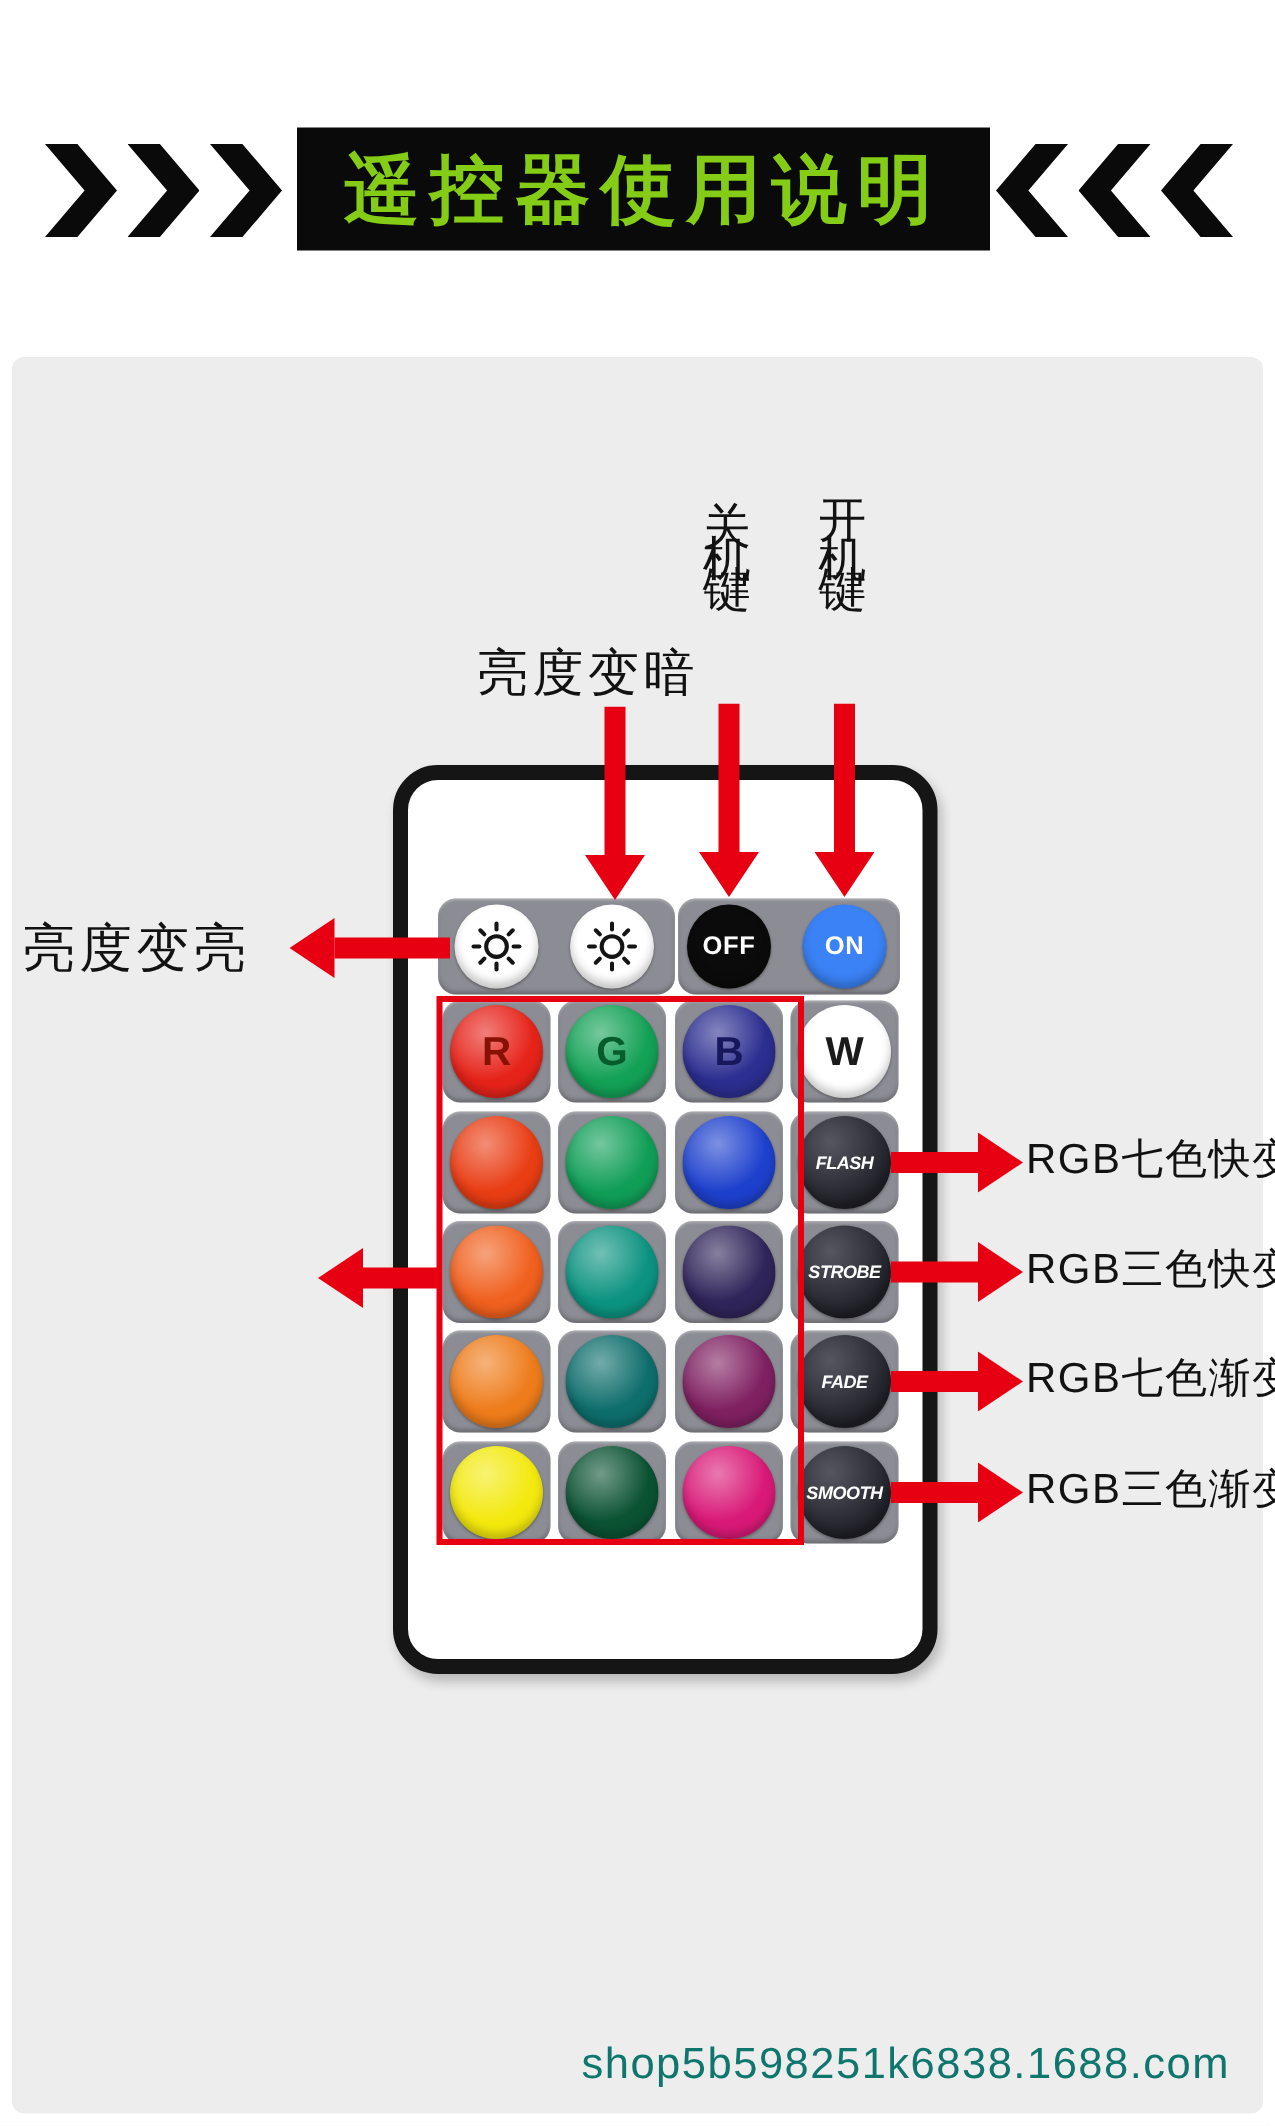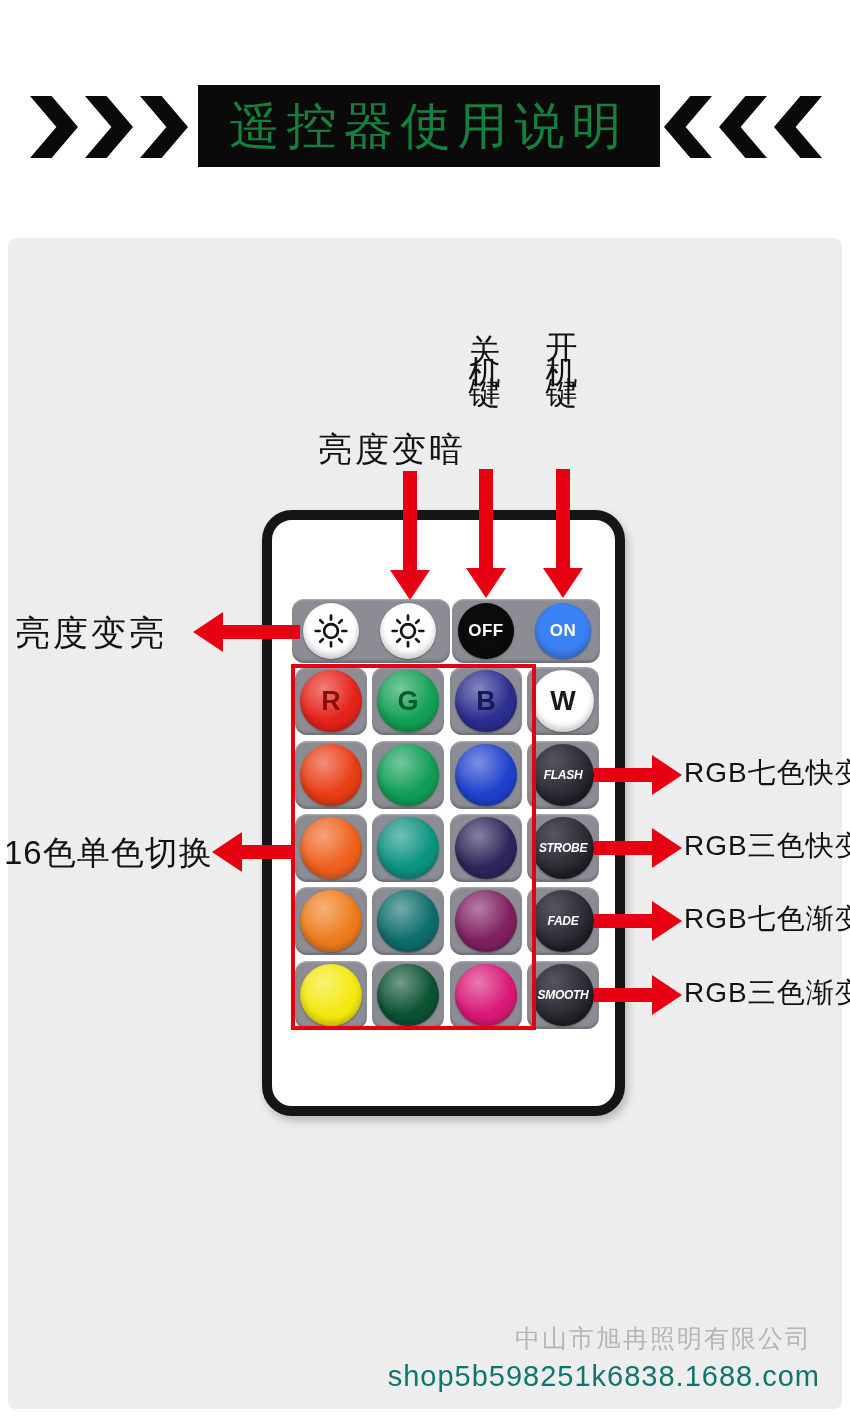--- a/index.html
+++ b/index.html
@@ -7,21 +7,21 @@
   body{font-family:"Liberation Sans","DejaVu Sans",sans-serif;color:#111}
   .page{position:relative;width:850px;height:1417px;background:#ffffff;overflow:hidden}
 
   
   .banner{position:absolute;left:0;top:0;width:850px;height:238px}
   .chev{position:absolute;width:48px;height:62px;top:96px;background:#0a0a0a;
         clip-path:polygon(0 0,45% 0,100% 50%,45% 100%,0 100%,55% 50%)}
   .chev.flip{transform:scaleX(-1)}
   .title-box{position:absolute;left:198px;top:85px;width:462px;height:82px;background:#0a0a0a;
              display:flex;align-items:center;justify-content:center}
-  .title-text{color:#15803d;font-size:50px;font-weight:normal;letter-spacing:7px;white-space:nowrap}
+  .title-text{color:#84cc16;font-size:50px;font-weight:bold;letter-spacing:7px;white-space:nowrap}
 
   
   .panel{position:absolute;left:8px;top:238px;width:834px;height:1171px;background:#ededed;border-radius:8px}
 
   
   .remote{position:absolute;left:262px;top:510px;width:363px;height:606px;background:#ffffff;
           border:10px solid #151515;border-radius:30px;z-index:1;
           box-shadow:3px 5px 8px rgba(0,0,0,.22)}
 
   #remote-buttons{position:absolute;left:0;top:0;width:850px;height:1417px;z-index:2}
@@ -146,21 +146,20 @@
       <div class="pad" style="left: 527px; top: 961px; width: 72px; height: 68px;"></div>
       <div class="btn fn-btn" style="left: 532px; top: 964px; width: 62px; height: 62px;">SMOOTH</div>
     </div>
 
   <div class="red-box"></div>
 
   <div class="callout h-label" style="left:318px;top:430px">亮度变暗</div>
   <div class="callout vlabel" style="left:469px;top:308px">关机键</div>
   <div class="callout vlabel" style="left:546px;top:308px">开机键</div>
   <div class="callout h-label" style="left:15px;top:613px;font-size:35px">亮度变亮</div>
-  <div class="callout h-label" style="left:4px;top:834px;font-size:33px;letter-spacing:1px">16色单色切换</div>
   <div class="callout r-label" style="left:684px;top:757px">RGB七色快变</div>
   <div class="callout r-label" style="left:684px;top:830px">RGB三色快变</div>
   <div class="callout r-label" style="left:684px;top:903px">RGB七色渐变</div>
   <div class="callout r-label" style="left:684px;top:977px">RGB三色渐变</div>
 
   <svg class="arrow" style="left:390px;top:471px" width="40" height="129" viewBox="0 0 40 129">
       <rect x="13" y="0" width="14" height="99" fill="#e60012"></rect>
       <polygon points="0,99 40,99 20,129" fill="#e60012"></polygon>
     </svg>
   <svg class="arrow" style="left:466px;top:469px" width="40" height="129" viewBox="0 0 40 129">
@@ -191,16 +190,15 @@
     </svg>
   <svg class="arrow" style="left:594px;top:901px" width="88" height="40" viewBox="0 0 88 40">
       <rect x="0" y="13" width="58" height="14" fill="#e60012"></rect>
       <polygon points="58,0 88,20 58,40" fill="#e60012"></polygon>
     </svg>
   <svg class="arrow" style="left:594px;top:975px" width="88" height="40" viewBox="0 0 88 40">
       <rect x="0" y="13" width="58" height="14" fill="#e60012"></rect>
       <polygon points="58,0 88,20 58,40" fill="#e60012"></polygon>
     </svg>
 
-  <div class="wm wm-company">中山市旭冉照明有限公司</div>
   <div class="wm wm-shop">shop5b598251k6838.1688.com</div>
 
 </div>
 
 </body></html>

